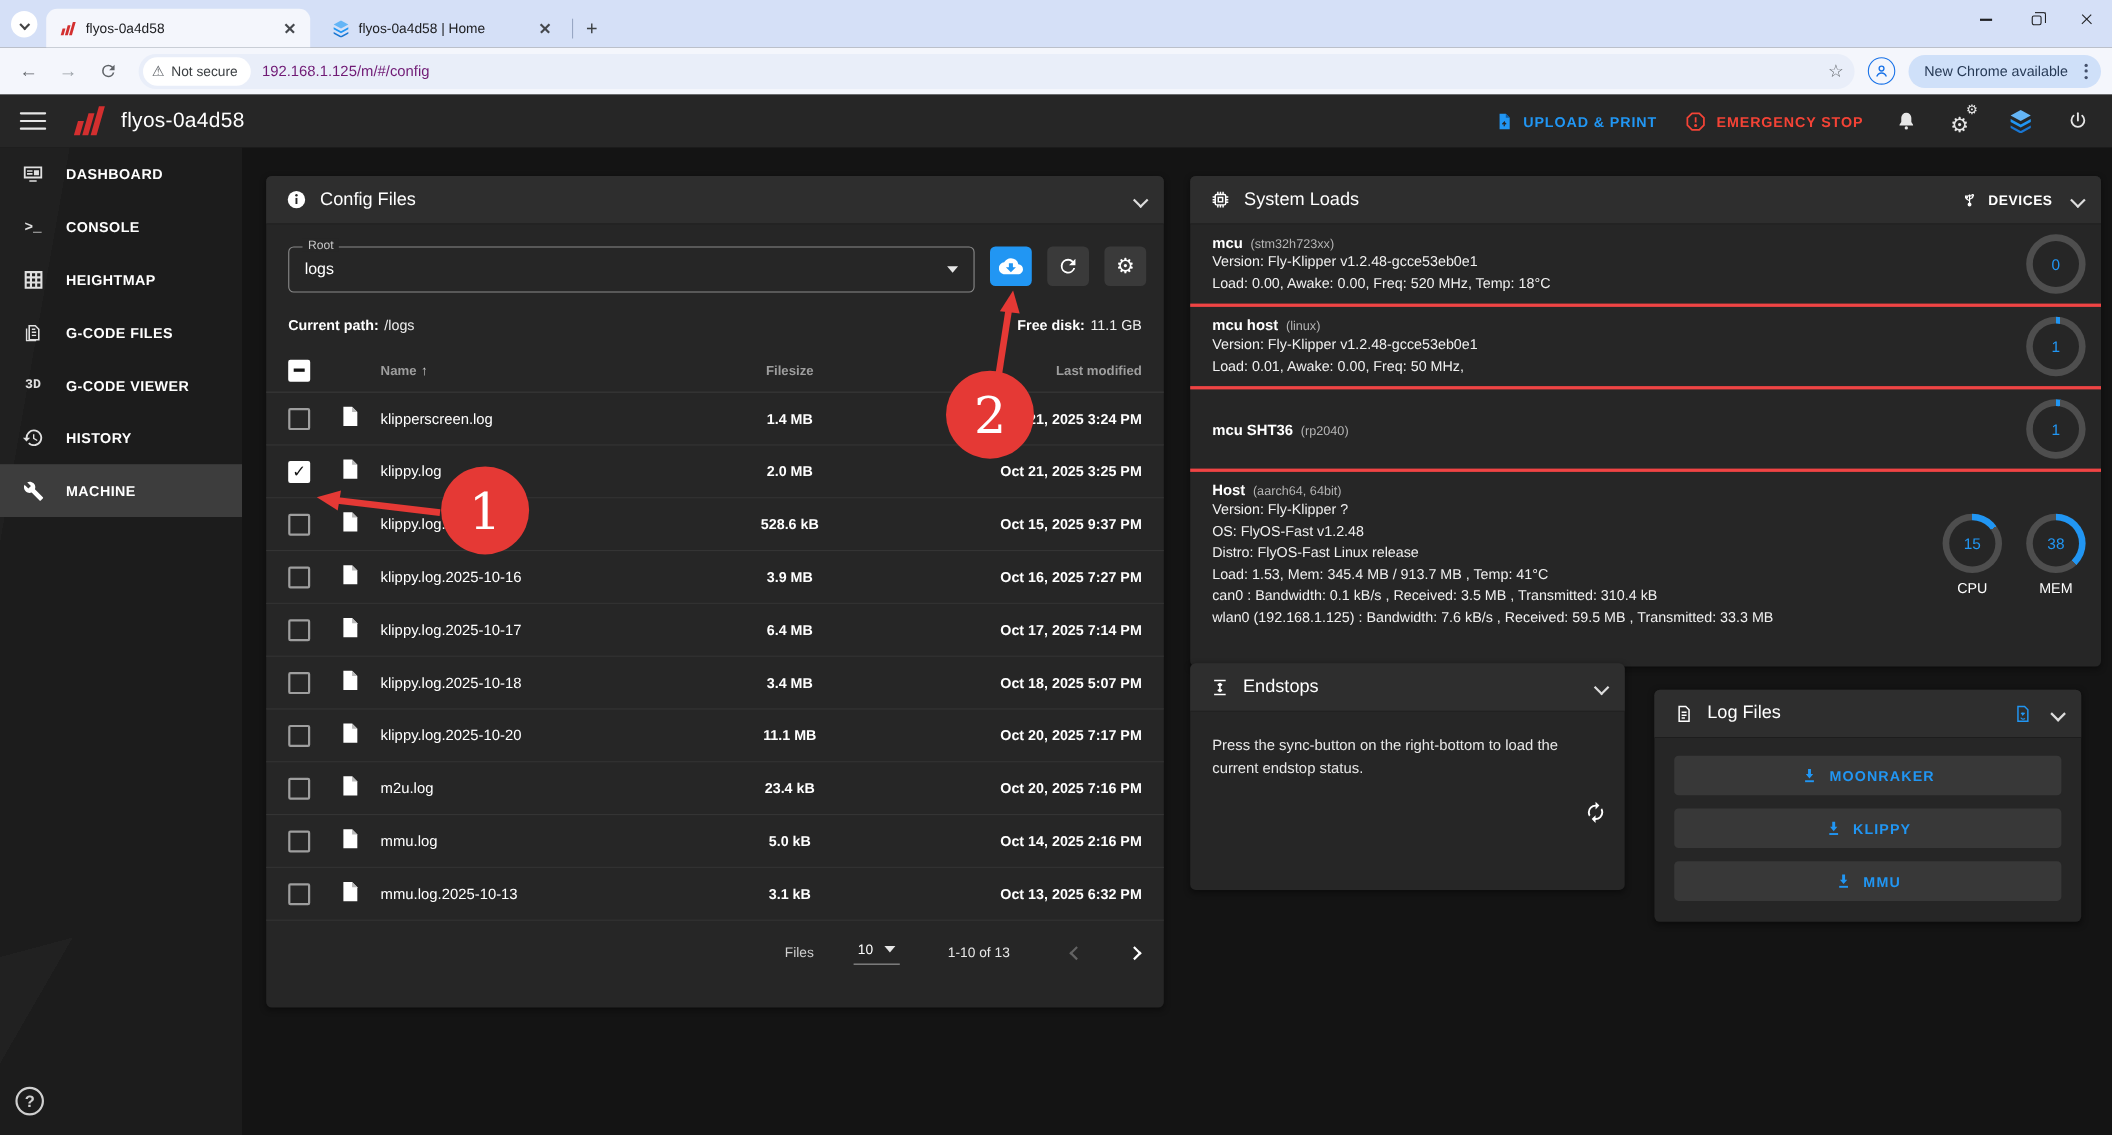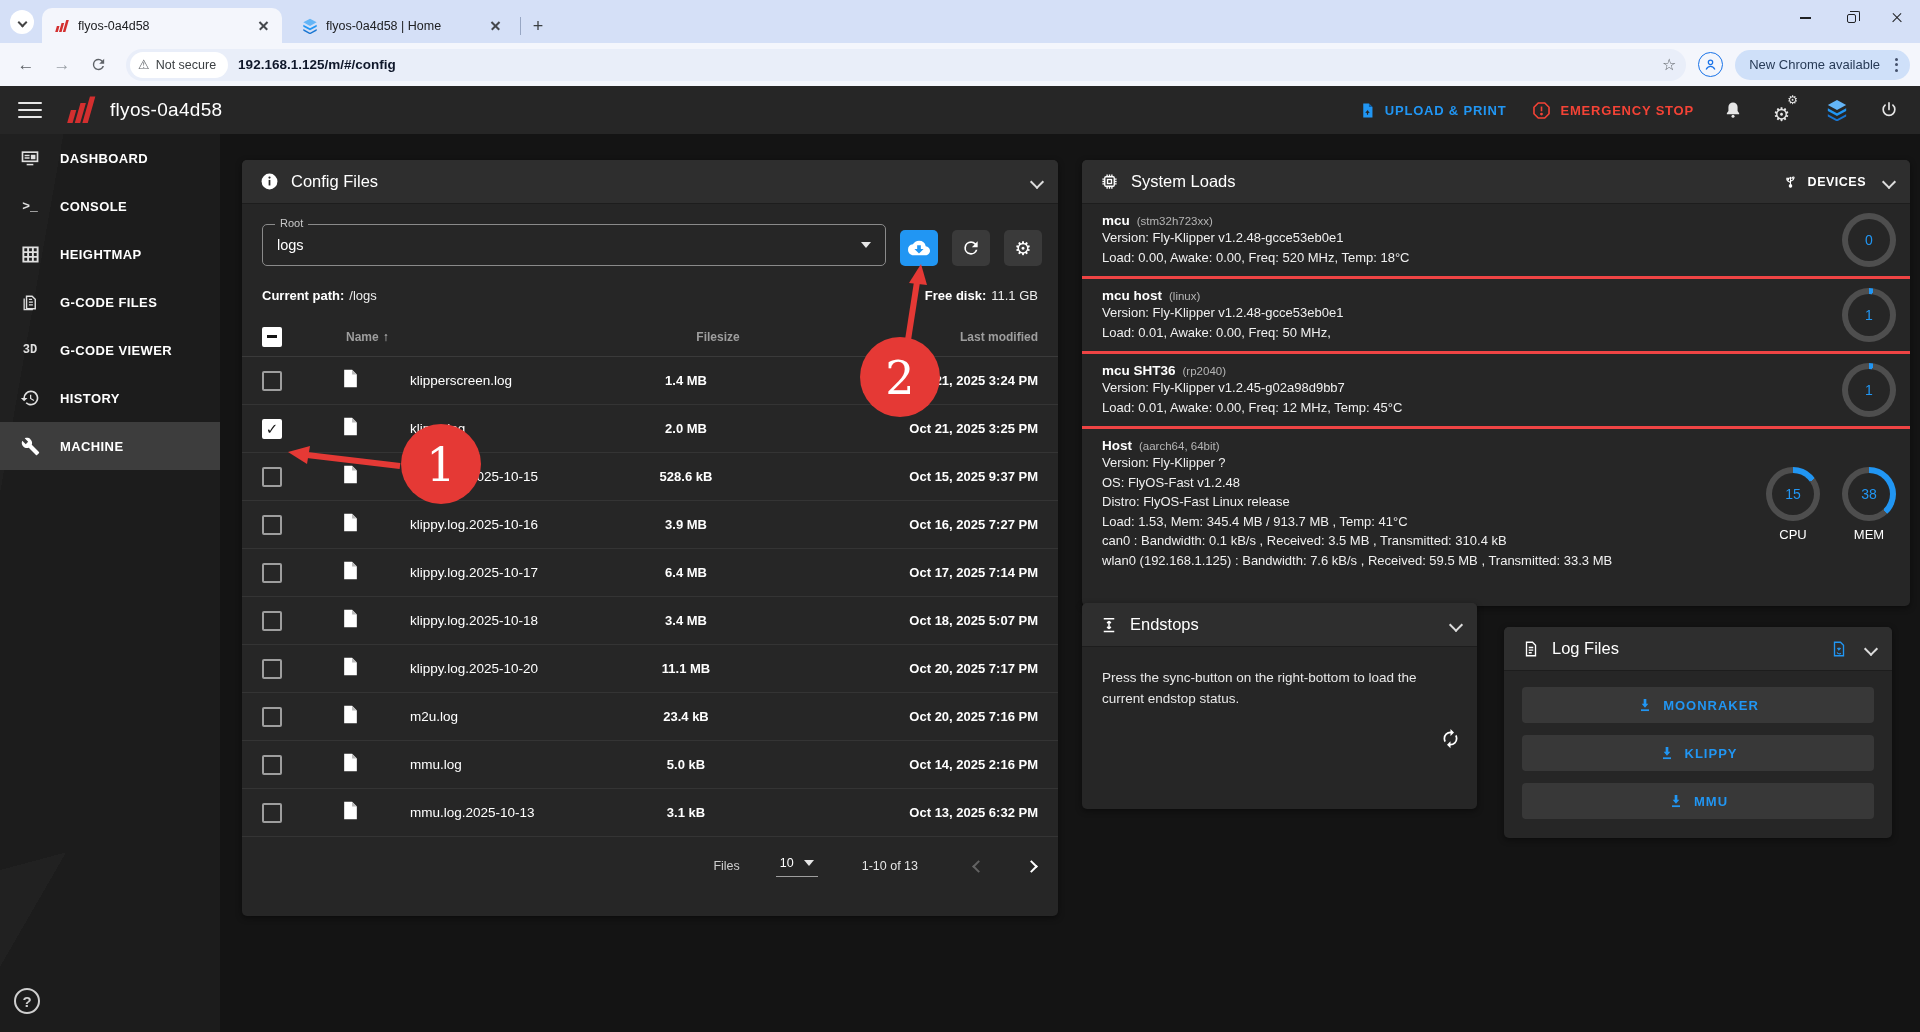--- a/index.html
+++ b/index.html
@@ -29,21 +29,21 @@
   .glyph-max::before { content:""; position:absolute; left:2px; top:-4px; width:9px; height:9px; border:1.4px solid #202124; border-left:none; border-bottom:none; border-radius:0 2px 0 0; }
   .glyph-x { position:relative; width:12px; height:12px; }
   .glyph-x::before,.glyph-x::after{ content:""; position:absolute; left:0; top:5px; width:12px; height:1.4px; background:#202124;}
   .glyph-x::before{transform:rotate(45deg);} .glyph-x::after{transform:rotate(-45deg);}
   .toolbar { height:43px; background:#f4f6fc; display:flex; align-items:center; padding:0 10px; gap:4px; }
   .navbtn { width:32px; height:32px; display:flex; align-items:center; justify-content:center; color:#5f6368; font-size:17px; }
   .navbtn.dim { color:#9aa0a6; }
   .omnibox { flex:1; height:32px; margin:0 8px; background:#e9eef9; border-radius:16px; display:flex; align-items:center; padding:0 4px; }
   .secchip { display:flex; align-items:center; gap:6px; background:#fff; border-radius:14px; height:26px; padding:0 12px 0 8px;
     color:#3c4043; font-size:12.5px; }
-  .url { margin-left:10px; font-size:13.5px; color:#0f172a;font-weight:bold; }
+  .url { margin-left:10px; font-size:13.5px; color:#701a75; }
   .star { font-size:16px; color:#5f6368; margin-left:auto; margin-right:6px; }
   .avatar { width:25px; height:25px; border-radius:50%; border:1.6px solid #1a73e8; display:flex; align-items:center; justify-content:center; margin-right:8px; }
   .updchip { display:flex; align-items:center; gap:8px; background:#cfe0f9; border-radius:15px; height:30px; padding:0 6px 0 14px;
     font-size:13px; color:#273a56; }
   .dots { width:16px; height:18px; display:flex; flex-direction:column; align-items:center; justify-content:center; gap:2.5px; }
   .dots i { width:3px; height:3px; border-radius:50%; background:#44506b; }
 
   
   .appbar { position:absolute; left:0; top:86px; width:1920px; height:48px; background:#262626; display:flex; align-items:center;
     padding:0 18px; z-index:5; }
@@ -73,21 +73,21 @@
 
   
   .card { position:absolute; background:#262626; border-radius:5px; box-shadow:0 2px 6px rgba(0,0,0,.45); color:#fff; }
   .card-head { height:44px; background:#2e2e2e; border-radius:5px 5px 0 0; border-bottom:1px solid #1d1d1d;
     display:flex; align-items:center; padding:0 16px 0 18px; gap:12px; }
   .card-title { font-size:16.5px; font-weight:400; }
   .head-chev { margin-left:auto; width:10px; height:10px; border-right:2px solid #ddd; border-bottom:2px solid #ddd; transform:rotate(45deg); }
 
   
   #cfg { left:242px; top:160px; width:816px; height:756px; }
-  .cfg-controls { display:flex; align-items:flex-end; padding:20px 16px 0 20px; gap:14px; }
+  .cfg-controls { display:flex; align-items:flex-start; padding:20px 16px 0 20px; gap:14px; }
   .rootsel { position:relative; flex:1; height:42px; border:1px solid #8a8a8a; border-radius:5px; display:flex; align-items:center; padding:0 14px; }
   .rootsel .rlabel { position:absolute; top:-8px; left:12px; background:#262626; padding:0 5px; font-size:11px; color:#c9c9c9; }
   .rootsel .rvalue { font-size:14.5px; color:#fff; }
   .downtri { margin-left:auto; width:0; height:0; border-left:5.5px solid transparent; border-right:5.5px solid transparent; border-top:6px solid #e6e6e6; }
   .sqbtn { width:38px; height:36px; border-radius:5px; background:#3a3a3a; display:flex; align-items:center; justify-content:center; }
   .sqbtn.blue { background:#2196f3; }
   .sqbtn .uni { color:#fff; font-size:19px; }
   .cfg-path { display:flex; justify-content:space-between; padding:22px 20px 0 20px; font-size:13px; }
   .plabel { font-weight:700; } .pvalue { font-weight:400; color:#eee; margin-left:5px; }
   .tbl-head { display:flex; align-items:center; height:40px; margin-top:14px; border-bottom:1px solid #3a3a3a;
@@ -95,21 +95,21 @@
   .col-cb { width:22px; flex:none; }
   .col-ico { width:20px; flex:none; margin-left:26px; }
   .col-name { flex:1; margin-left:16px; }
   .col-size { width:200px; flex:none; text-align:center; }
   .col-date { width:220px; flex:none; text-align:right; }
   .sortarr { color:#cfcfcf; margin-left:4px; font-weight:400; }
   .cb { width:20px; height:20px; border:2px solid #9e9e9e; border-radius:2px; display:flex; align-items:center; justify-content:center; }
   .cb.on { background:#fff; border-color:#fff; color:#141414; font-size:15px; font-weight:700; }
   .cb.ind { background:#fff; border-color:#fff; }
   .cb.ind i { width:10px; height:2.4px; background:#141414; display:block; }
-  .frow { display:flex; align-items:center; height:48px; border-bottom:1px solid #343434; padding:0 20px;gap:32px; }
+  .frow { display:flex; align-items:center; height:48px; border-bottom:1px solid #343434; padding:0 20px; }
   .fname { font-size:13.5px; color:#fff; }
   .fsize,.fdate { font-size:13px; font-weight:700; }
   .pager { display:flex; align-items:center; justify-content:flex-end; height:58px; padding-right:22px; color:#cfcfcf; font-size:12.5px; }
   .pp-label { margin-right:36px; }
   .pp-sel { display:flex; align-items:center; gap:10px; border-bottom:1px solid #9e9e9e; padding:0 4px 6px 4px; color:#fff; }
   .pp-range { margin:0 56px 0 44px; color:#e6e6e6; }
   .pchev { width:9px; height:9px; border-right:2px solid; border-bottom:2px solid; }
   .pchev.prev { transform:rotate(135deg); color:#636363; margin-right:44px; }
   .pchev.next { transform:rotate(-45deg); color:#fff; }
 
@@ -618,24 +618,20 @@
                 <div class="hole">
                   <span class="gval">1</span>
                 </div>
               </div>
             </div>
           </div>
   </div>
         <div class="sec">
     <div class="sec-text">
       <div class="sec-title"><span class="sec-name">mcu SHT36</span><span class="sec-chip">(rp2040)</span></div>
-      <div class="lines">
-              <div class="lline">Version: Fly-Klipper v1.2.45-g02a98d9bb7</div>
-              <div class="lline">Load: 0.01, Awake: 0.00, Freq: 12 MHz, Temp: 45°C</div>
-            </div>
     </div>
     <div class="gauges">
             <div class="gauge">
               <div class="ring" style="background: conic-gradient(rgb(33, 150, 243) 9deg, rgb(78, 78, 78) 0deg);">
                 <div class="hole">
                   <span class="gval">1</span>
                 </div>
               </div>
             </div>
           </div>

